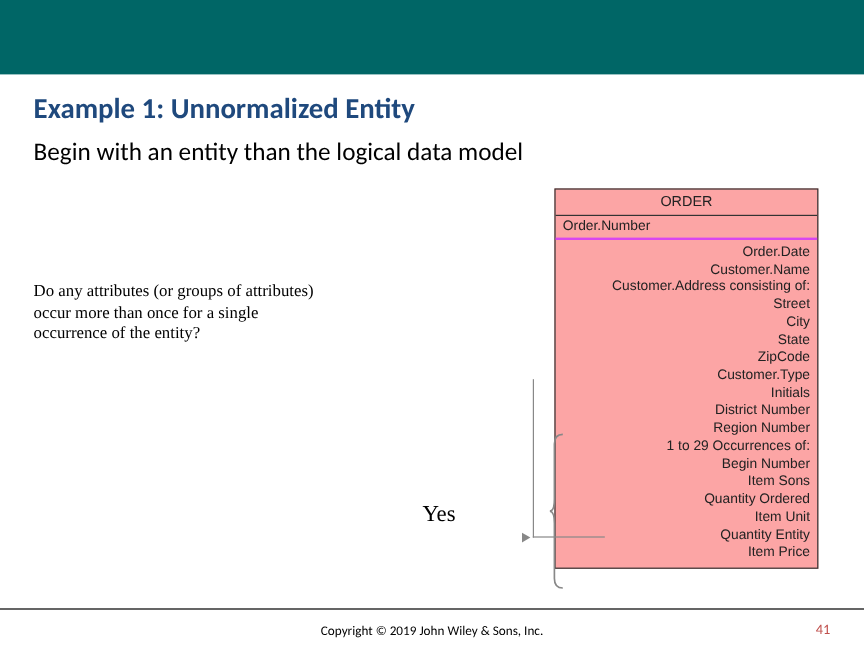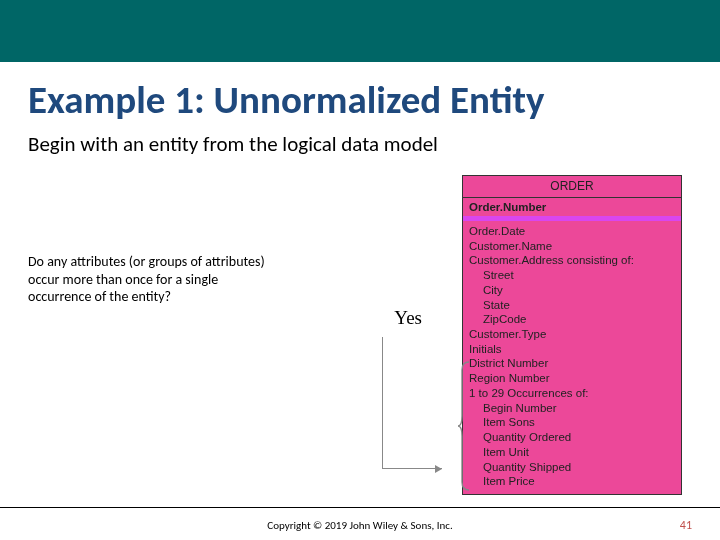--- a/index.html
+++ b/index.html
@@ -1,49 +1,49 @@
 <!DOCTYPE html>
 <html><head>
 <meta charset="utf-8">
 <style>
   * { margin: 0; padding: 0; box-sizing: border-box; }
   html, body { width: 720px; height: 540px; font-family: Calibri, Arial, sans-serif; background: #fff; overflow: hidden; }
   .slide { width: 720px; height: 540px; position: relative; }
   .topbar { background: #006666; height: 62px; width: 100%; }
-  .title { color: #1f497d; font-size: 39px; font-weight: bold; padding: 14px 28px 8px 28px; }
+  .title { color: #1f497d; font-size: 24px; font-weight: bold; padding: 14px 28px 8px 28px; }
   .subtitle { color: #000; font-size: 21px; padding: 0 28px 8px 28px; }
   .mainrow { display: flex; flex-direction: row; align-items: flex-start; padding: 0 28px; margin-top: 10px; }
   .left { flex: 1; padding-top: 78px; padding-right: 10px; }
-  .question { color: #000; font-size: 14px; line-height: 1.25; max-width: 250px; }
+  .question { color: #000; font-size: 14px; line-height: 1.25; max-width: 250px; font-family: Liberation Serif, serif; }
   .right { width: 340px; display: flex; flex-direction: row; align-items: stretch; }
-  .yescol { width: 110px; display: flex; flex-direction: column; align-items: flex-end; justify-content: flex-end; padding-bottom: 26px; padding-right: 6px; }
+  .yescol { width: 110px; display: flex; align-items: flex-end; justify-content: flex-end; padding-bottom: 26px; padding-right: 6px; }
   .yesline { width: 100%; height: 132px; position: relative; }
   .yesline .vline { position: absolute; left: 30px; top: 0; width: 0; height: 100%; border-left: 1.5px solid #888; }
   .yesline .hline { position: absolute; left: 30px; bottom: 0; width: 60px; height: 0; border-top: 1.5px solid #888; }
   .yesline .arrow { position: absolute; right: 14px; bottom: -4px; width: 0; height: 0; border-left: 7px solid #888; border-top: 4px solid transparent; border-bottom: 4px solid transparent; }
   .yestext { font-family: 'Times New Roman', serif; font-size: 19px; color: #000; margin-bottom: 8px; margin-right: 34px; }
-  .entitybox { width: 220px; background: #ec4899; border: 1px solid #333; font-family: Arial, sans-serif; font-size: 11.5px; color: #222; }
+  .entitybox { width: 220px; background: #fca5a5; border: 1px solid #333; font-family: Arial, sans-serif; font-size: 11.5px; color: #222; }
   .entityname { text-align: center; font-size: 12px; padding: 3px 0 4px 0; border-bottom: 1px solid #333; }
-  .entitypk { font-weight: bold; padding: 3px 6px; border-bottom: 5px solid #d946ef; }
-  .entityattrs { padding: 3px 6px 5px 6px; line-height: 1.28; }
+  .entitypk { font-weight: normal; padding: 3px 6px; border-bottom: 2px solid #d946ef; }
+  .entityattrs { padding: 3px 6px 5px 6px; line-height: 1.28; text-align: right; }
   .entityattrs .indent { padding-left: 14px; display: block; }
   .footer { position: absolute; bottom: 8px; left: 0; width: 100%; display: flex; justify-content: center; align-items: flex-end; }
   .footer-line { position: absolute; bottom: 32px; left: 0; width: 100%; border-top: 1.5px solid #000; }
   .copyright { font-size: 11px; color: #000; }
   .pagenum { position: absolute; right: 28px; bottom: 8px; font-size: 12px; color: #c0504d; }
   .bracket { position: absolute; right: 250px; bottom: 48px; width: 12px; height: 132px; }
   .bracket svg { width: 12px; height: 132px; }
 </style>
 </head>
 <body>
 
 <div class="slide">
   <div class="topbar"></div>
   <div class="title">Example 1: Unnormalized Entity</div>
-  <div class="subtitle">Begin with an entity from the logical data model</div>
+  <div class="subtitle">Begin with an entity than the logical data model</div>
 
   <div class="mainrow">
     <div class="left">
       <div class="question">Do any attributes (or groups of attributes) occur more than once for a single occurrence of the entity?</div>
     </div>
     <div class="right">
       <div class="yescol">
         <div class="yestext">Yes</div>
         <div class="yesline">
           <div class="vline"></div>
@@ -64,21 +64,21 @@
           <span class="indent">ZipCode</span>
           <span>Customer.Type</span><br>
           <span>Initials</span><br>
           <span>District Number</span><br>
           <span>Region Number</span><br>
           <span>1 to 29 Occurrences of:</span><br>
           <span class="indent">Begin Number</span>
           <span class="indent">Item Sons</span>
           <span class="indent">Quantity Ordered</span>
           <span class="indent">Item Unit</span>
-          <span class="indent">Quantity Shipped</span>
+          <span class="indent">Quantity Entity</span>
           <span class="indent">Item Price</span>
         </div>
       </div>
     </div>
   </div>
 
   <div class="bracket">
     <svg viewBox="0 0 12 132">
       <path d="M11 2 Q4 2 4 10 L4 56 Q4 66 0 66 Q4 66 4 76 L4 122 Q4 130 11 130" fill="none" stroke="#888" stroke-width="1.4"></path>
     </svg>

